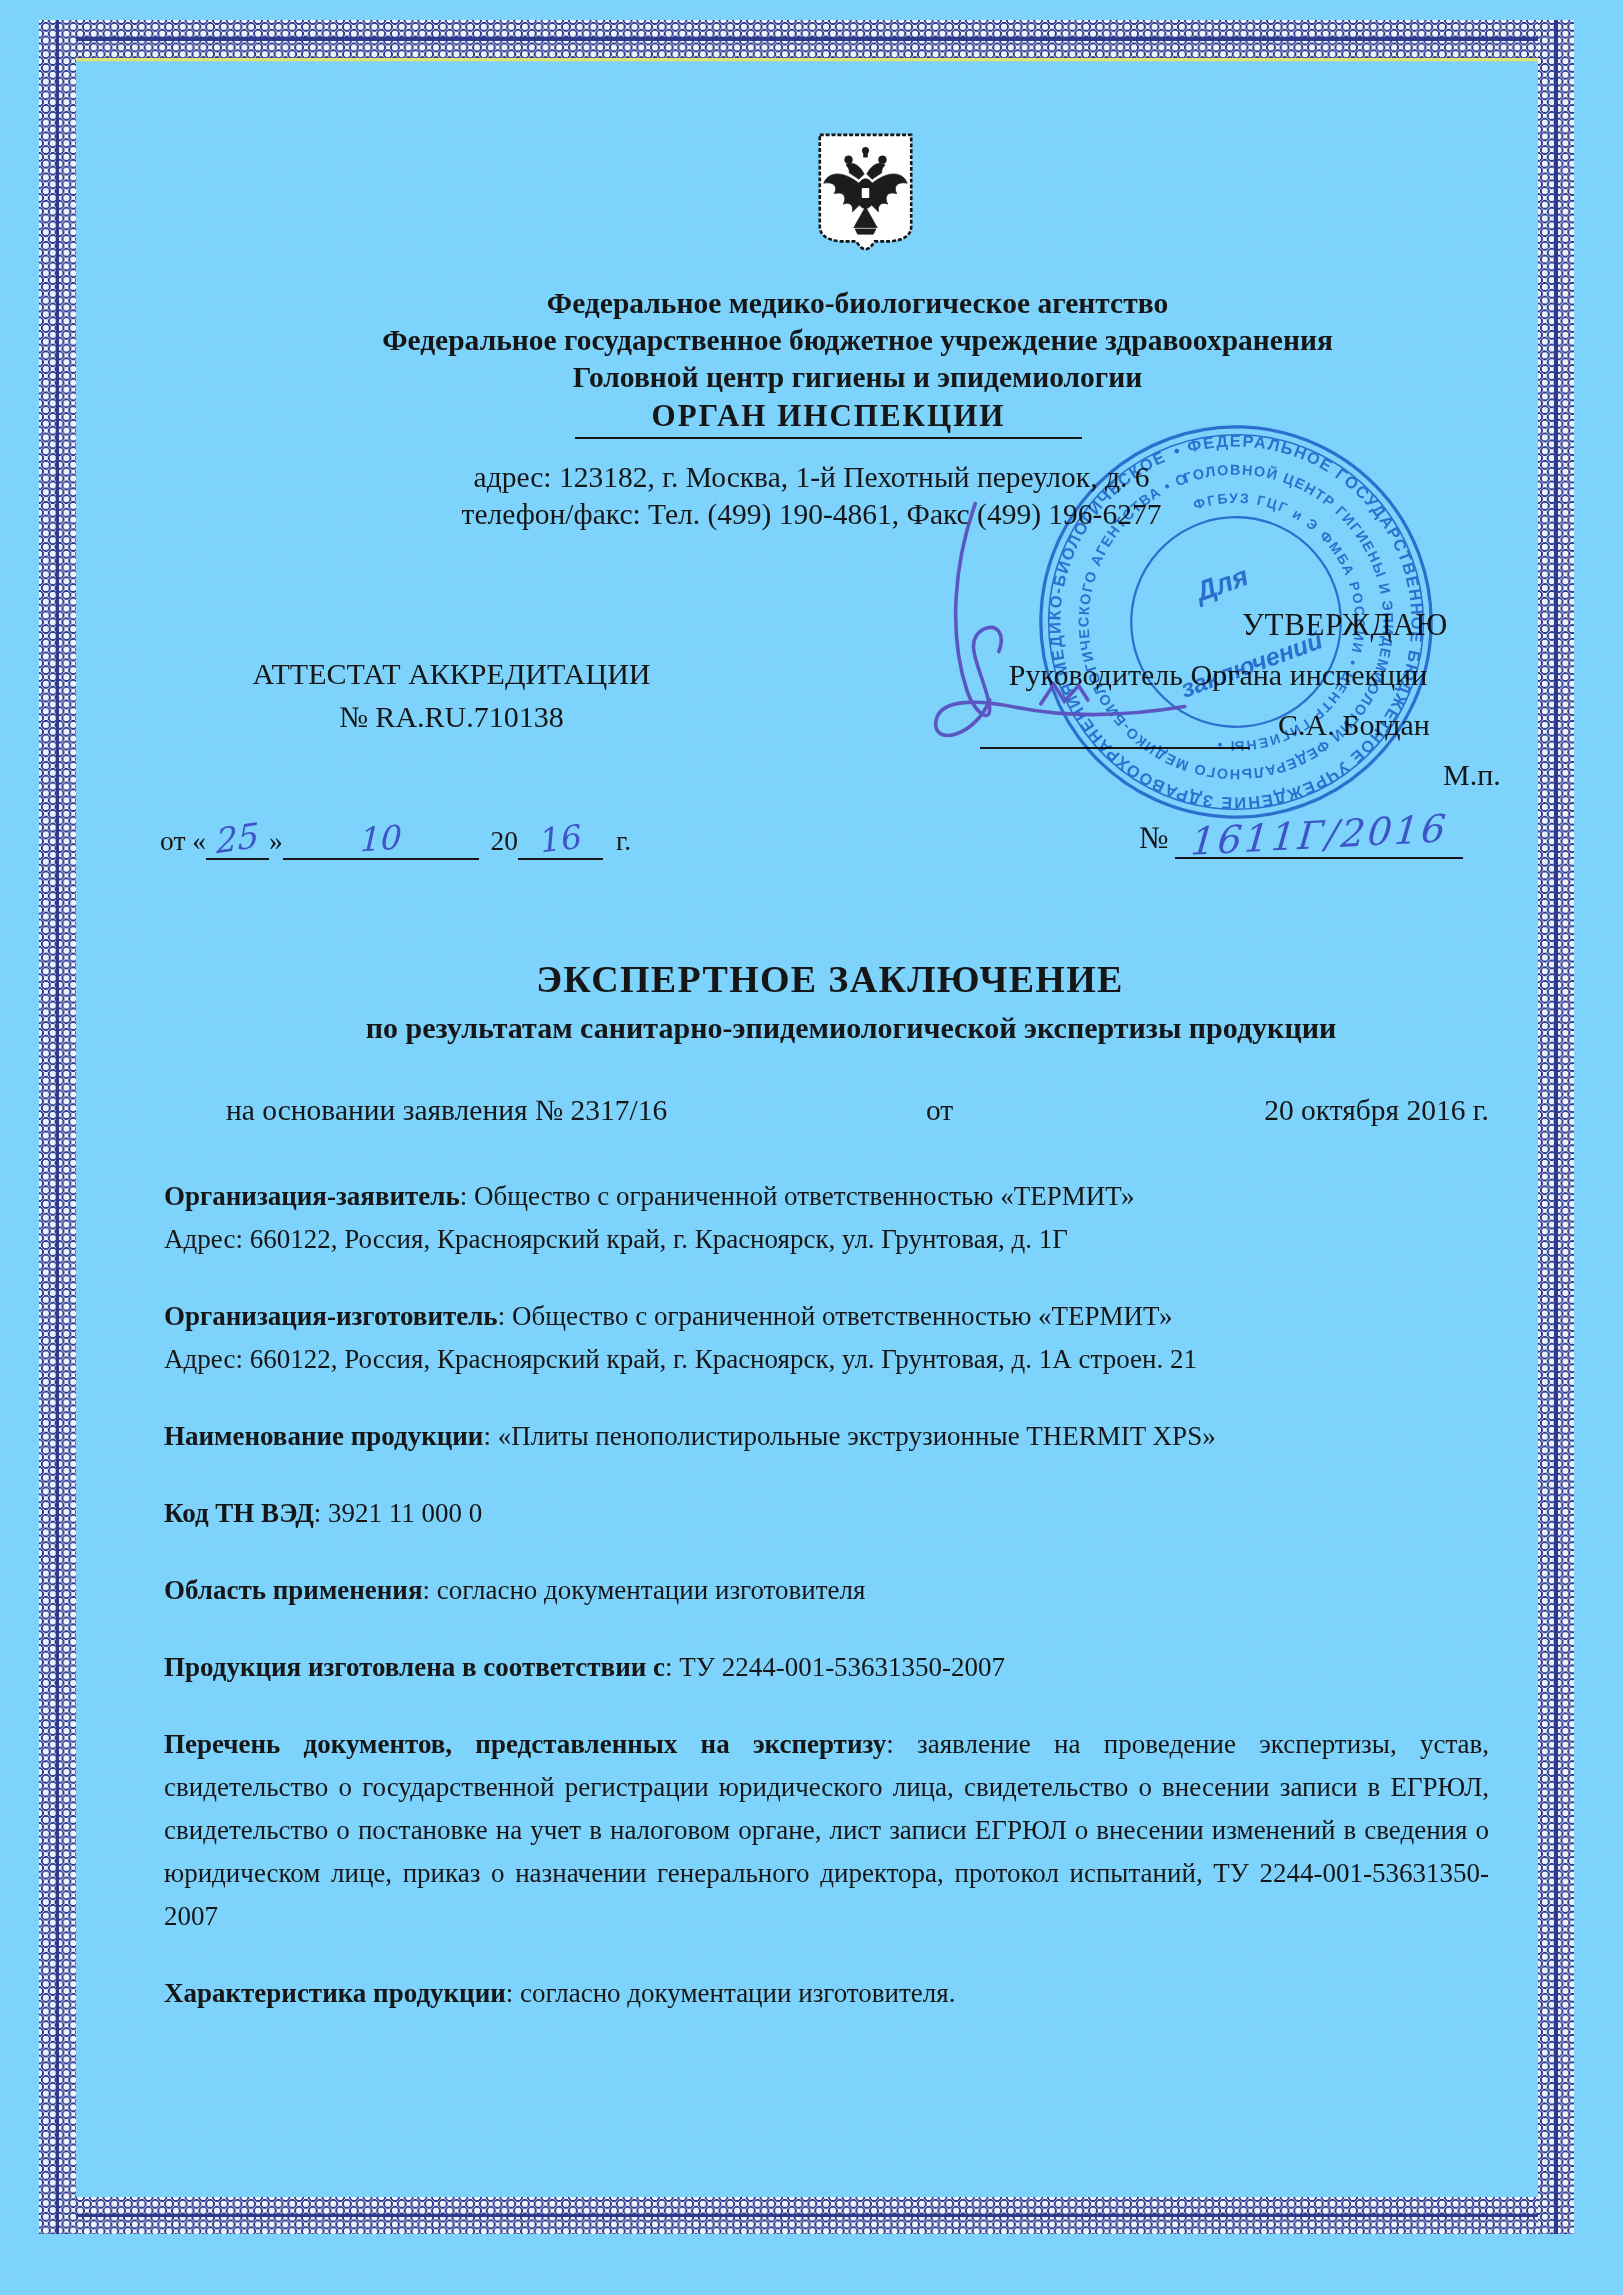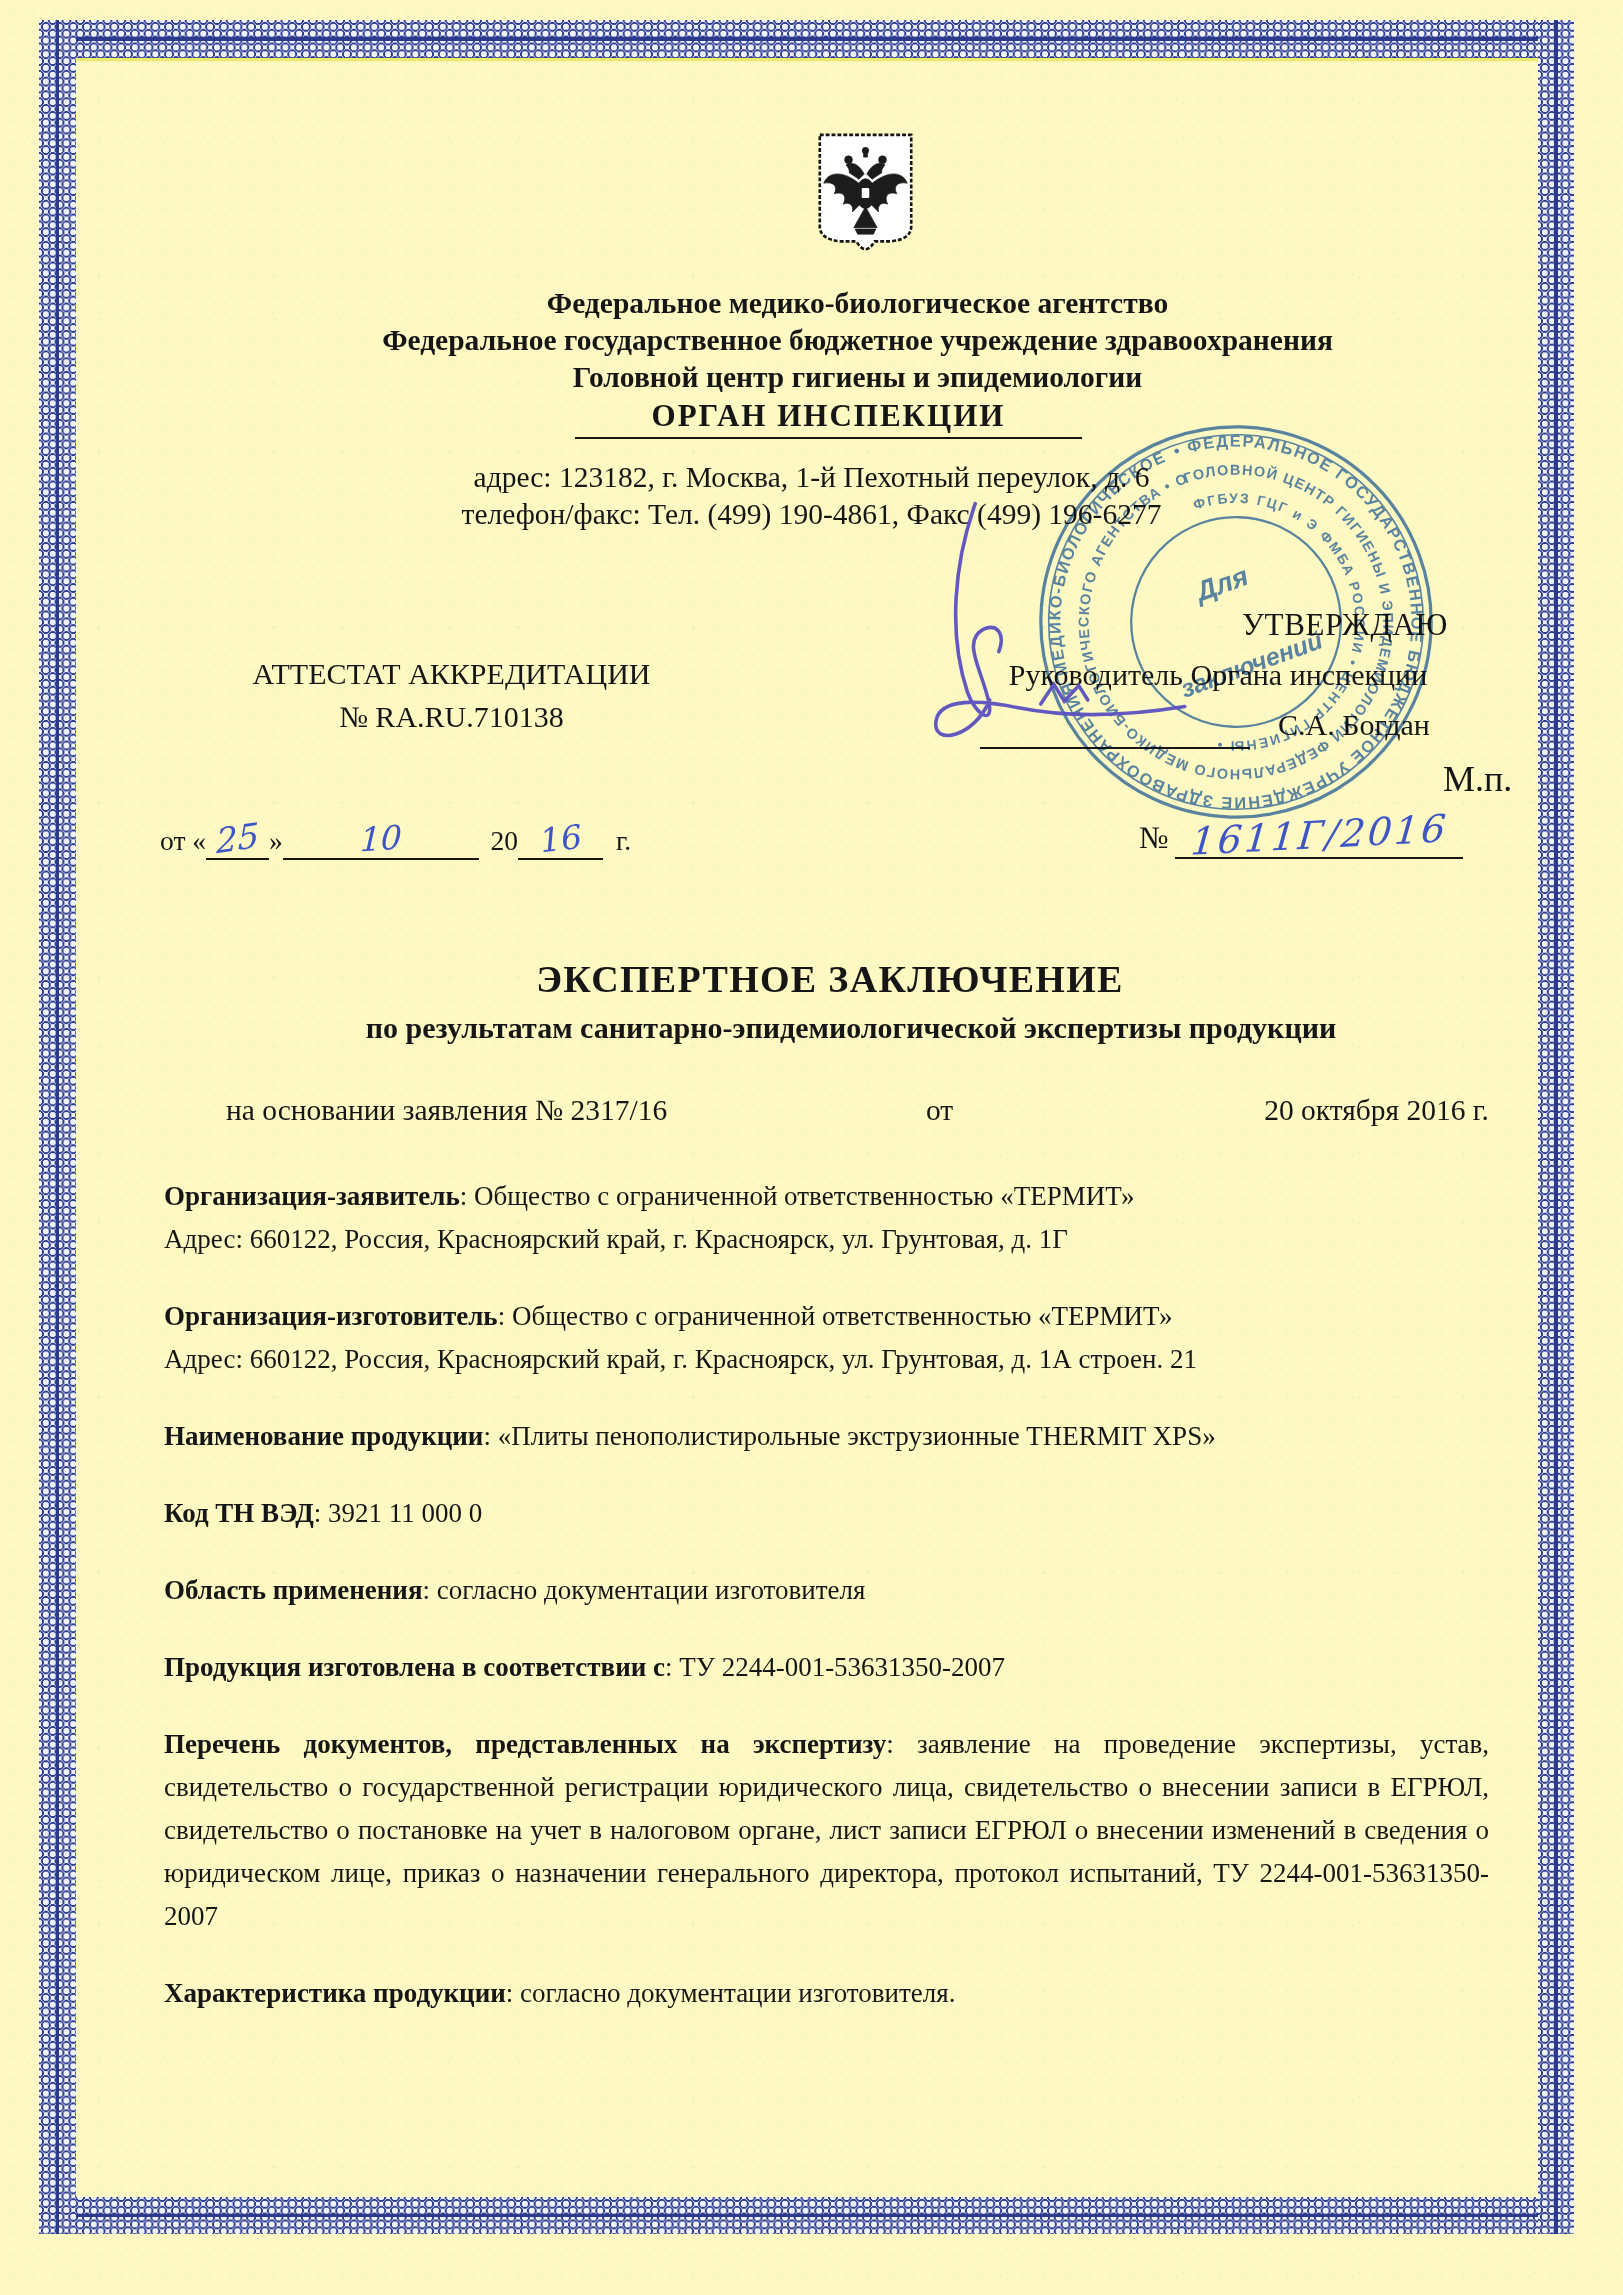--- a/index.html
+++ b/index.html
@@ -6,21 +6,21 @@
     --navy:#2c3a8e;
     --ink:#161616;
     --hand:#3d55c5;
     --stamp:#4c7ccd;
     --yellow:#e9e75f;
   }
   *{box-sizing:border-box;}
   html,body{margin:0;padding:0;background:#9a9a9a;}
   .page{
     position:relative;width:1623px;height:2295px;margin:0 auto;
-    background:#fef9c3;color:var(--ink);
+    background:#7dd3fc;color:var(--ink);
     font-family:"Liberation Serif", serif;
     overflow:hidden;
   }
   .paper-texture{
     position:absolute;inset:0;pointer-events:none;
     background-image:
       radial-gradient(rgba(110,130,200,0.05) 1.3px, transparent 2px),
       radial-gradient(rgba(110,130,200,0.04) 1.3px, transparent 2px);
     background-size:22px 22px,35px 35px;
     background-position:0 0,11px 15px;
@@ -56,21 +56,21 @@
   .hdr-bold{font-weight:bold;font-size:29.5px;line-height:37px;padding-left:92px;}
   .hdr-reg{font-size:29.5px;line-height:37px;}
   .organ{
     font-weight:bold;font-size:31px;letter-spacing:2px;padding-left:92px;
   }
   .organ .uline{border-bottom:2.6px solid var(--ink);padding:0 77px 3.9px;}
   .attestat{font-size:30px;line-height:43px;text-align:center;}
   .approve{font-size:31px;letter-spacing:0.7px;text-align:center;}
   .role{font-size:30px;text-align:center;}
   .signame{font-size:30px;}
-  .mp{font-size:36px;}
+  .mp{font-size:30px;}
   .rule{position:absolute;background:var(--ink);height:2px;}
 
   .dateline{font-size:27.5px;white-space:nowrap;}
   .blank{display:inline-block;border-bottom:2px solid var(--ink);text-align:center;vertical-align:baseline;}
   .hand{
     font-family:"DejaVu Serif", serif;font-style:italic;color:var(--hand);
     display:inline-block;transform:rotate(-4deg) skewX(-6deg);
   }
   .hand-day{font-size:34px;transform:rotate(-8deg) skewX(-8deg);}
   .hand-month{font-size:33px;}

